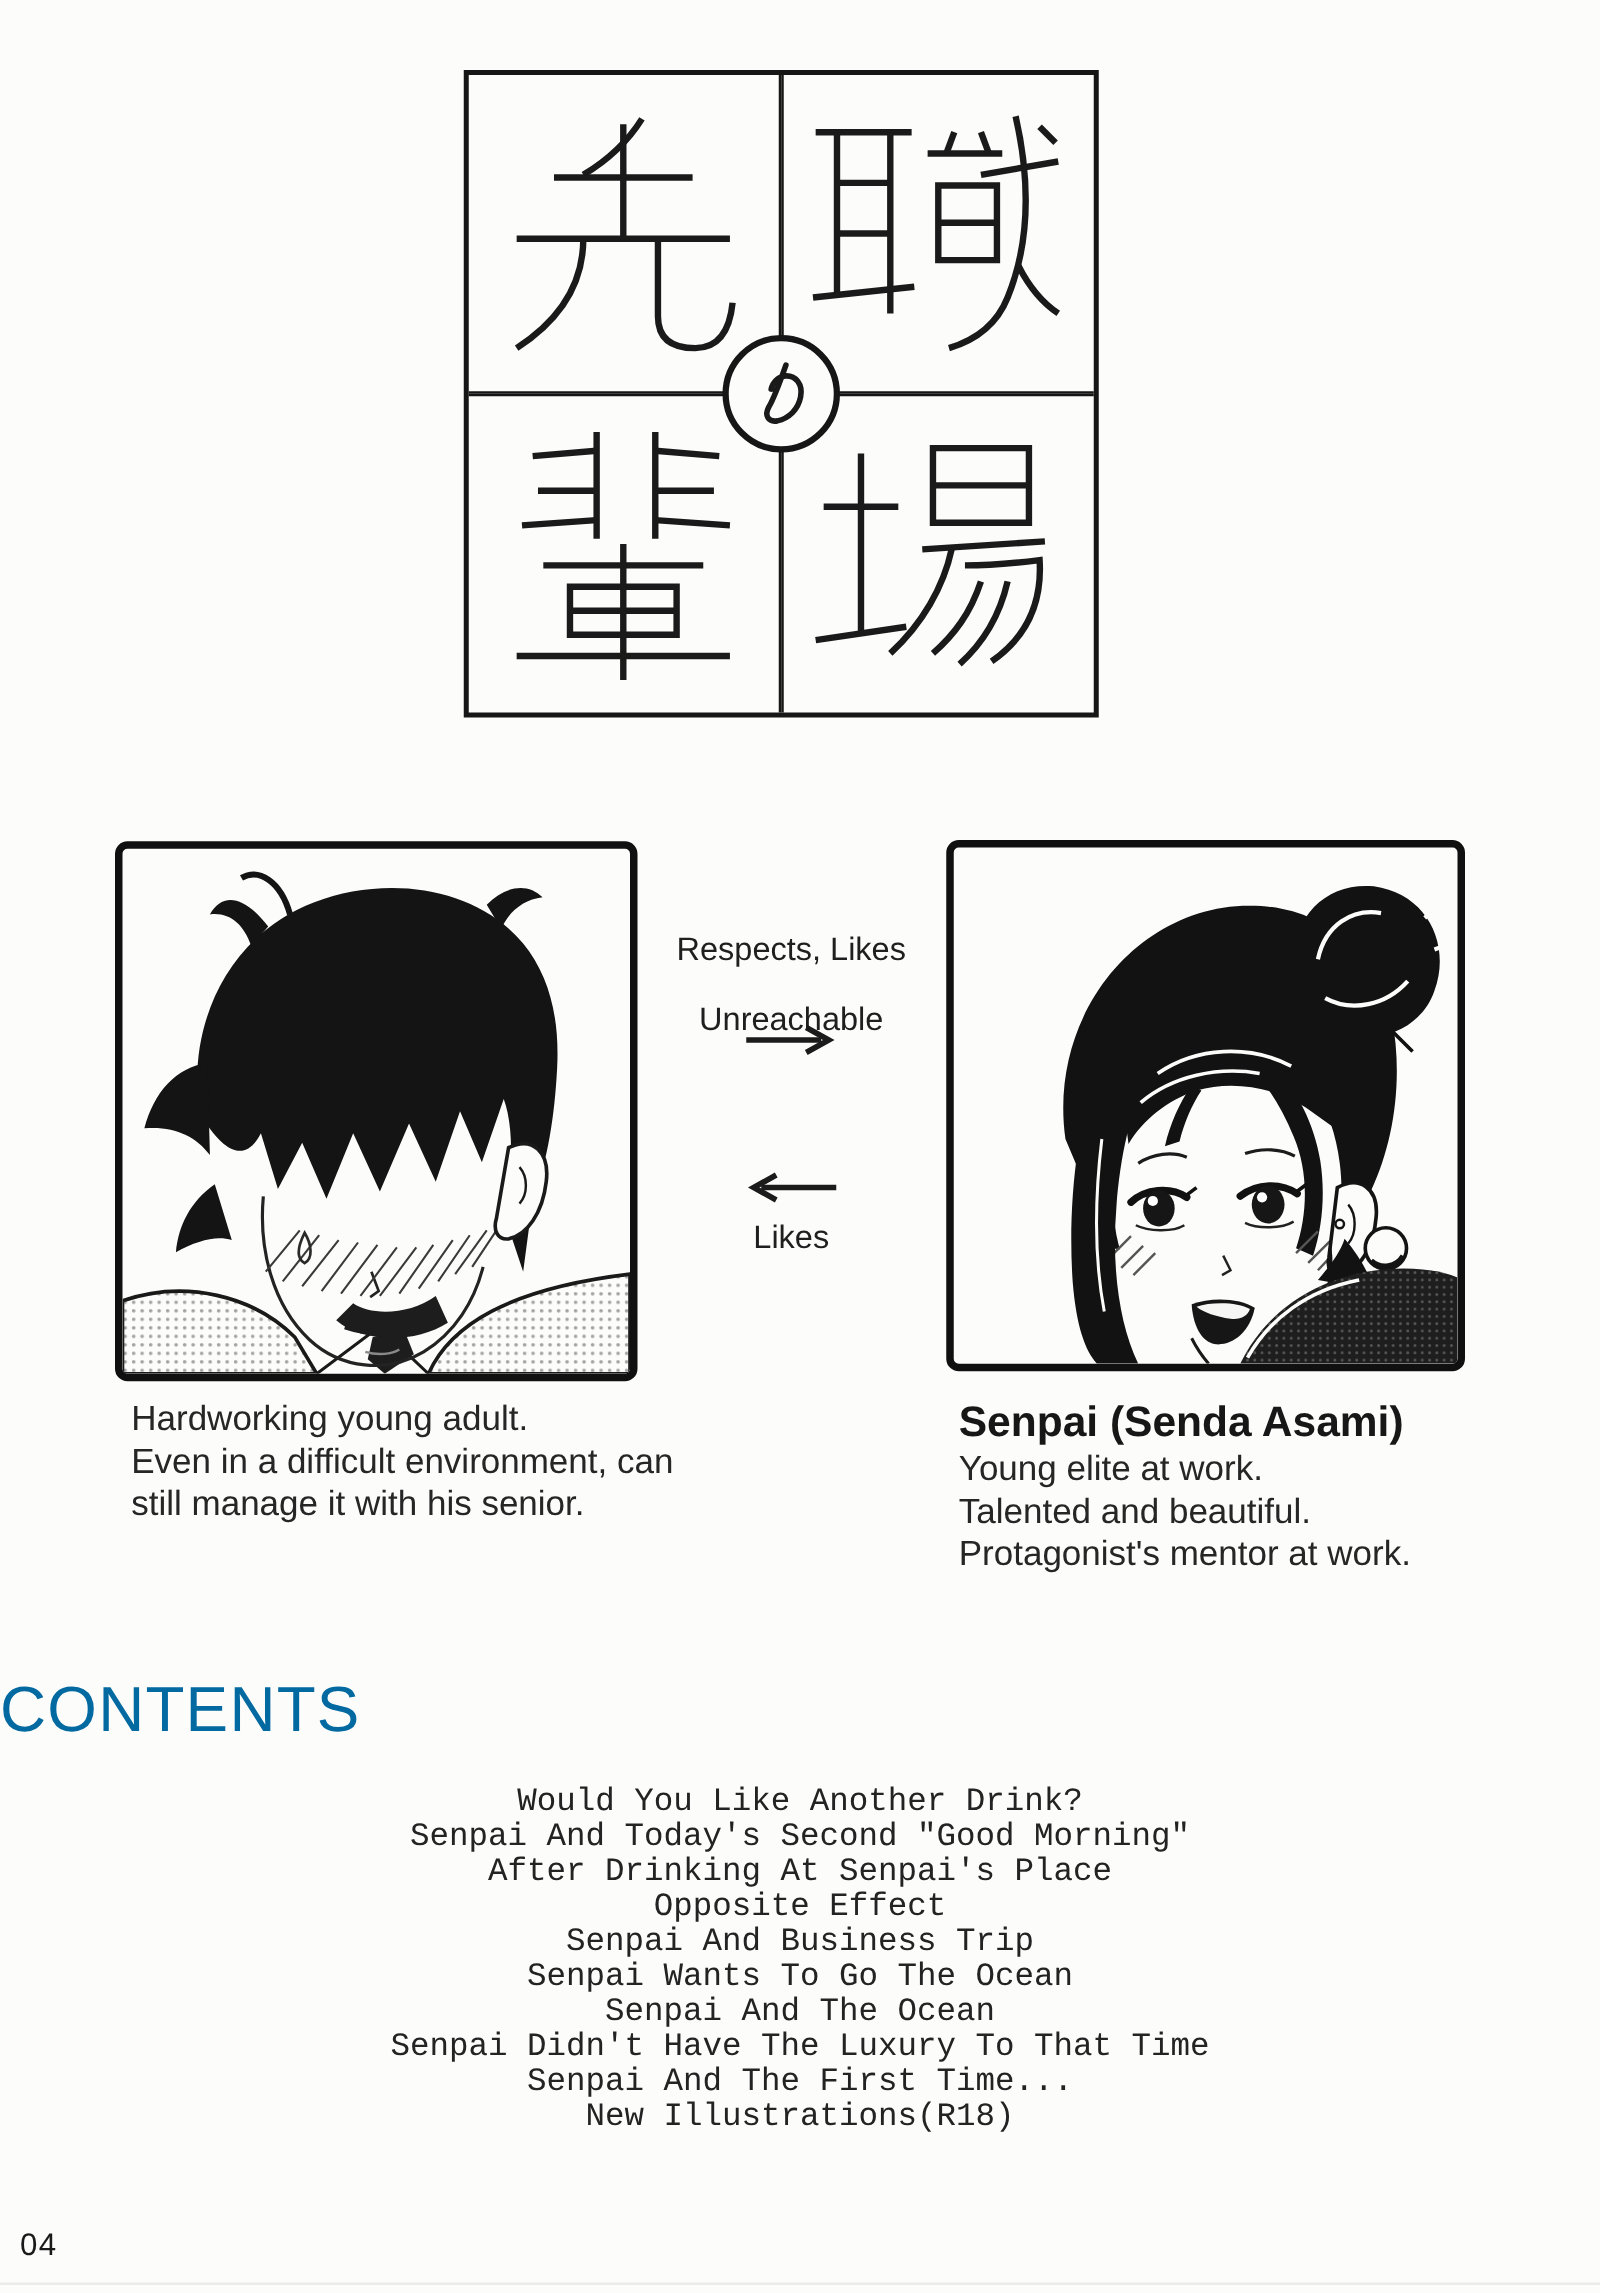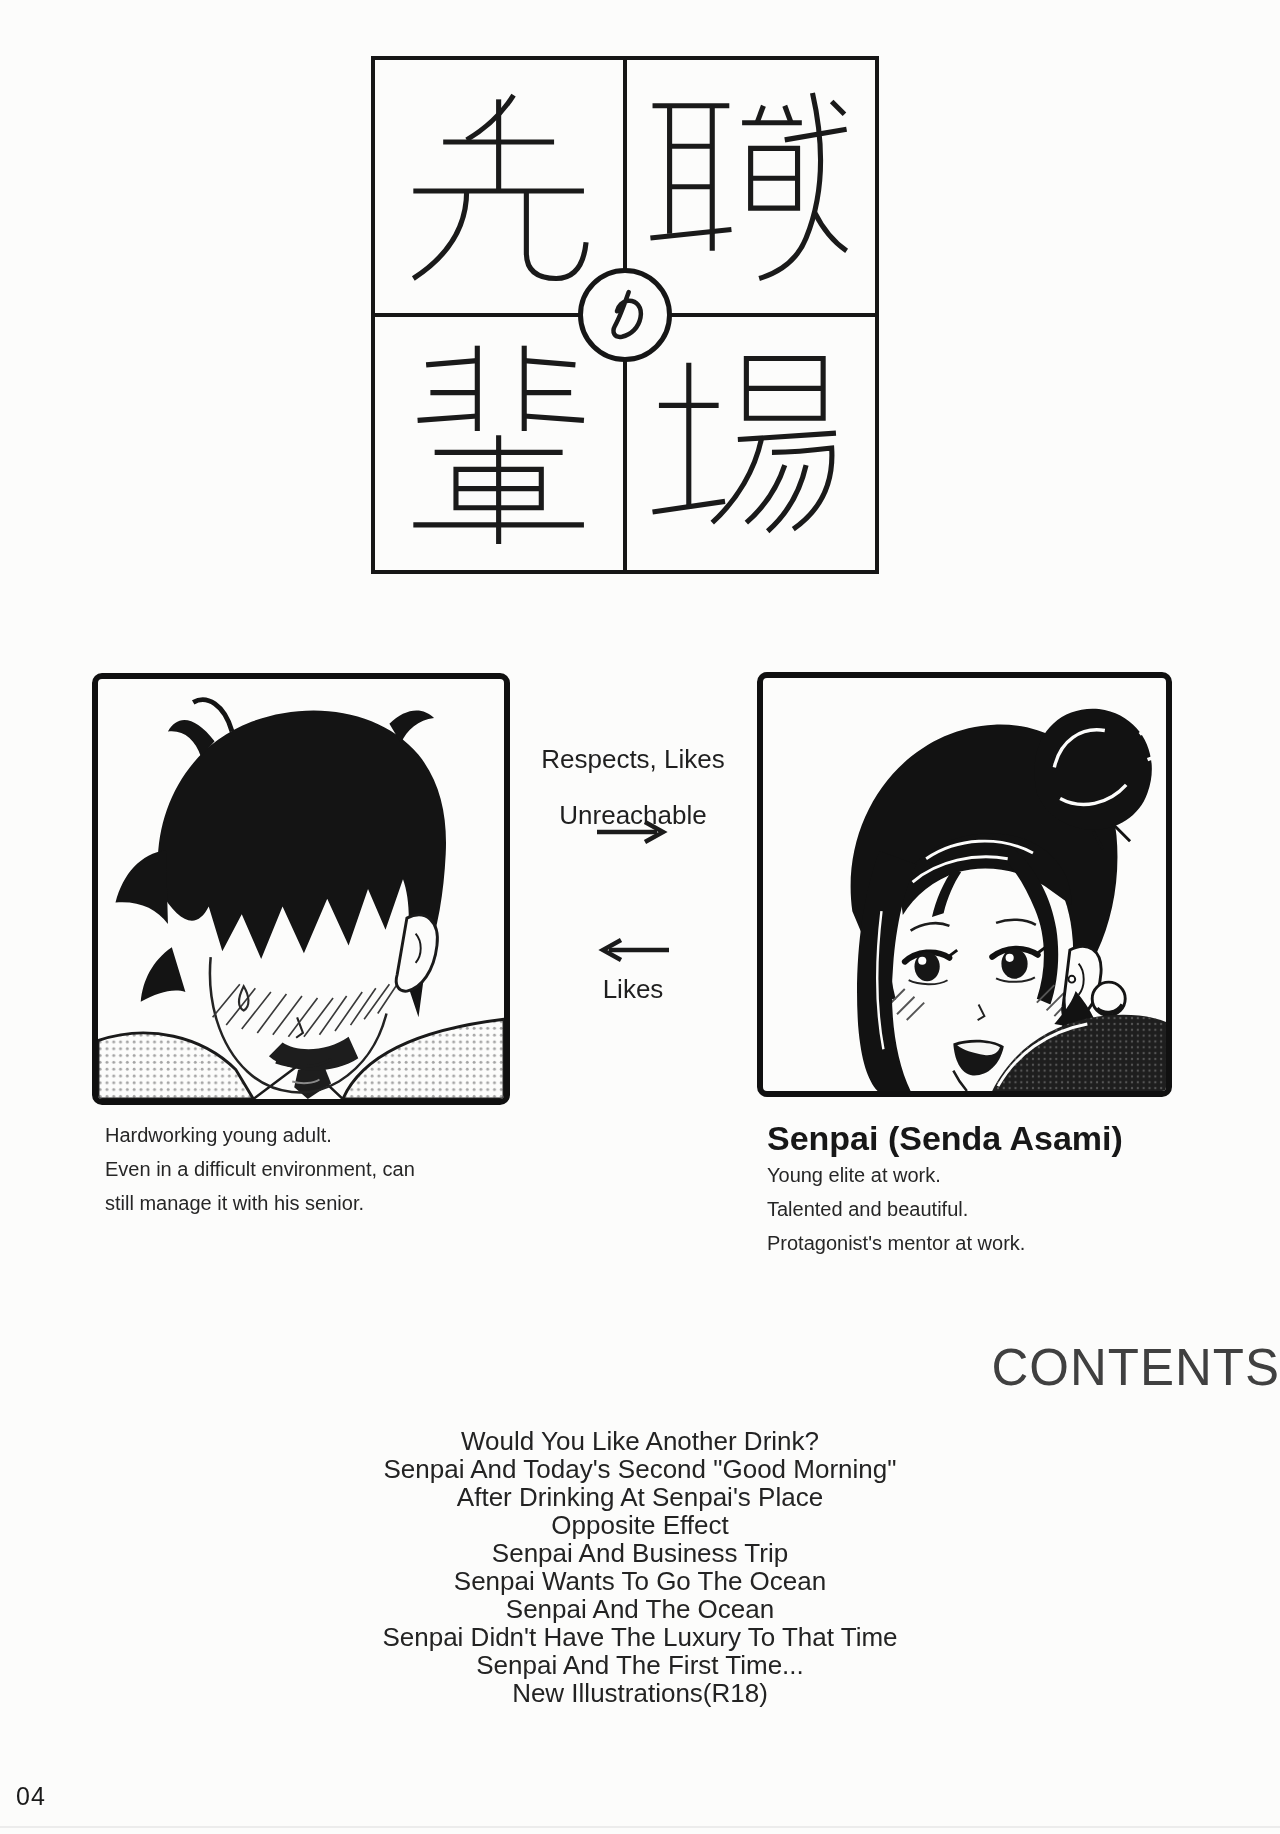--- a/index.html
+++ b/index.html
@@ -42,26 +42,26 @@
   .arr{position:absolute;left:50%;transform:translateX(-50%);}
   .arr-r{top:74px;}
   .arr-l{top:192px;}
   .arr line,.arr polyline{stroke:#1b1b1b;stroke-width:4.5;fill:none;}
 
   
   .desc{width:520px;}
   .d-left{left:105px;top:1118px;}
   .d-right{left:767px;top:1118px;}
   .dname{font-size:34px;font-weight:bold;line-height:40px;color:#171717;}
-  .dline{font-size:20px;line-height:34px;color:#262626;}
-
-  
-  .contents-heading{left:0;top:1338px;width:1280px;text-align:right;
-    font-size:51px;letter-spacing:1px;color:#404040;}
-  .contents-list{left:0;top:1427px;width:1280px;text-align:center;}
+  .dline{font-size:28px;line-height:34px;color:#262626;}
+
+  
+  .contents-heading{left:0;top:1338px;width:1280px;text-align:left;
+    font-size:51px;letter-spacing:1px;color:#0369a1;}
+  .contents-list{left:0;top:1427px;width:1280px;text-align:center;font-family:Liberation Mono, monospace;}
   .citem{font-size:26px;line-height:28px;color:#232323;white-space:nowrap;}
 
   .pagenum{left:16px;top:1782px;font-size:25px;font-weight:400;letter-spacing:1px;color:#1a1a1a;}
   .scanline{left:0;top:1826px;width:1280px;height:2px;background:#ececec;}
 </style>
 </head>
 <body>
 
 <div class="abs" style="left:0;top:0;width:1280px;height:1834px;">
 

